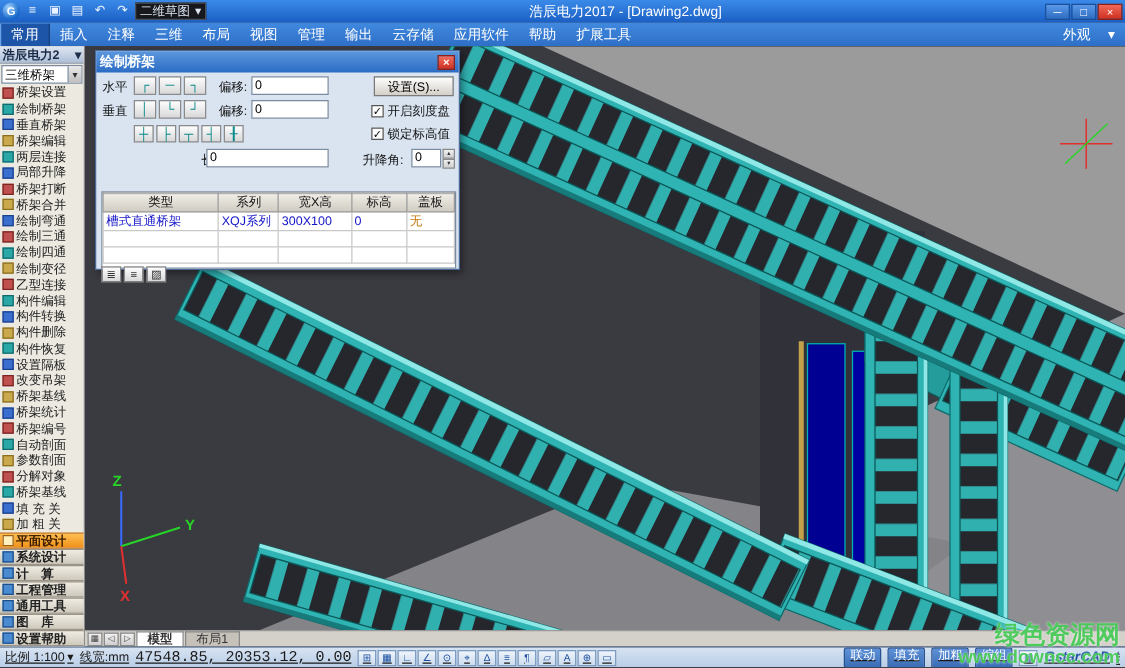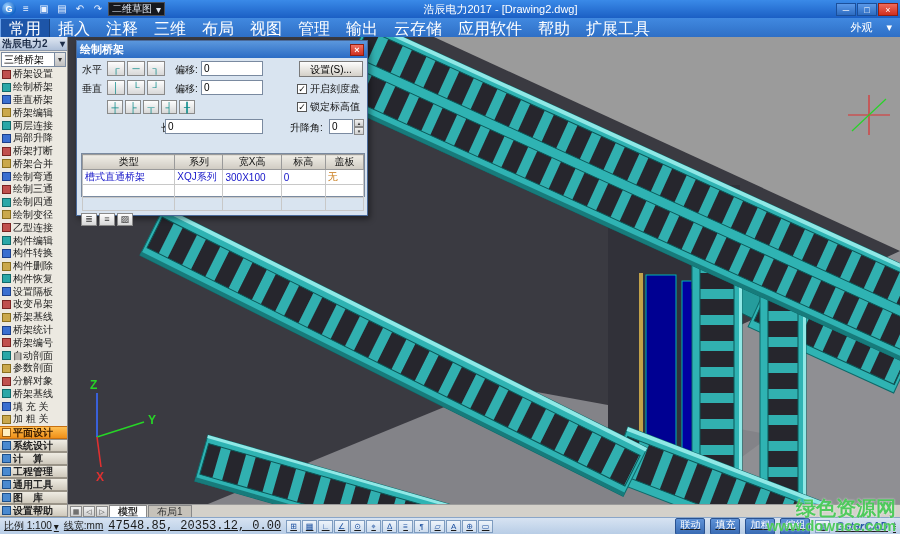--- a/index.html
+++ b/index.html
@@ -15,21 +15,21 @@
   .ws-select{display:flex;align-items:center;background:#16181d;border:1px solid #4a4f58;color:#dfe7f2;
              height:14px;padding:0 3px;font-size:10px;gap:4px;}
   .tb-title{flex:1;text-align:center;font-size:11px;color:#fff;white-space:nowrap;overflow:hidden;}
   .tb-right{display:flex;gap:1px;padding-right:2px;}
   .winbtn{width:20px;height:13px;font-size:9px;line-height:13px;text-align:center;background:linear-gradient(#5a98e8,#2e6cc0);
           border:1px solid #1b4f9a;color:#fff;}
   .winbtn.close{background:linear-gradient(#f06a5a,#cf2f1f);border-color:#8f1f12;}
 
   
   .menubar{height:19px;background:linear-gradient(#4189e0,#2e6fc6);display:flex;align-items:center;color:#fff;}
-  .mtab-item{padding:0 8px;height:18px;line-height:19px;font-size:16px;cursor:default;}
+  .mtab-item{padding:0 8px;height:18px;line-height:19px;font-size:11px;cursor:default;}
   .mtab-item.active{background:#1d55a8;border-left:1px solid #6aa0e8;border-right:1px solid #16407e;}
   .menu-spacer{flex:1;}
   .appearance{display:flex;align-items:center;gap:14px;padding-right:8px;font-size:11px;}
 
   
   .main{display:flex;height:480px;}
 
   
   .sidebar{width:68px;background:#ece9e1;border-right:1px solid #8a8a8a;display:flex;flex-direction:column;overflow:hidden;}
   .sb-title{height:14px;background:linear-gradient(#dfe7f2,#aebfd8);border-bottom:1px solid #8a97ab;
@@ -72,21 +72,21 @@
   .ibtn{position:absolute;width:18px;height:15px;background:linear-gradient(#fdfdfd,#d8d8d8);border:1px solid #8a8a8a;
         color:#0a8a8a;font-size:10px;line-height:13px;text-align:center;padding:0;}
   .ibtn.small{width:16px;height:14px;}
   .dlg-input{position:absolute;height:15px;border:1px solid #7a8aa0;background:#fff;font-size:10px;padding:0 2px;}
   .settings-btn{position:absolute;left:222px;top:3px;width:64px;height:16px;background:linear-gradient(#fdfdfd,#d4d0c8);
                 border:1px solid #7a7a7a;font-size:10px;}
   .cbx-row{position:absolute;display:flex;align-items:center;gap:3px;}
   .cbx{width:10px;height:10px;background:#fff;border:1px solid #555;font-size:9px;line-height:9px;text-align:center;color:#111;}
   .spin{position:absolute;width:10px;height:15px;display:flex;flex-direction:column;}
   .spin span{flex:1;background:linear-gradient(#f0f0f0,#cfcfcf);border:1px solid #8a8a8a;font-size:5px;line-height:6px;text-align:center;color:#333;}
-  .tbl-wrap{position:absolute;left:4px;top:95px;width:284px;height:44px;background:#fff;border:1px solid #7a8aa0;}
+  .tbl-wrap{position:absolute;left:4px;top:95px;width:284px;height:62px;background:#fff;border:1px solid #7a8aa0;}
   .dlg-table{border-collapse:collapse;width:100%;table-layout:fixed;font-size:10px;}
   .dlg-table th{background:linear-gradient(#f0ede6,#cfcbc2);border:1px solid #9a9a9a;font-weight:normal;height:13px;padding:0 2px;text-align:center;}
   .dlg-table td{border:1px solid #c8c8c8;height:13px;padding:0 2px;white-space:nowrap;overflow:hidden;}
   .td-blue{color:#1414c8;}
   .td-orange{color:#c87814;}
   .dlg-bottom{position:absolute;left:4px;top:155px;display:flex;gap:2px;}
   .dlg-bottom .ibtn{position:static;width:16px;height:13px;color:#333;font-size:9px;line-height:11px;}
 
   
   .statusbar{height:17px;background:linear-gradient(#d7e3f2,#b8cde6);border-top:1px solid #8aa6c8;display:flex;

